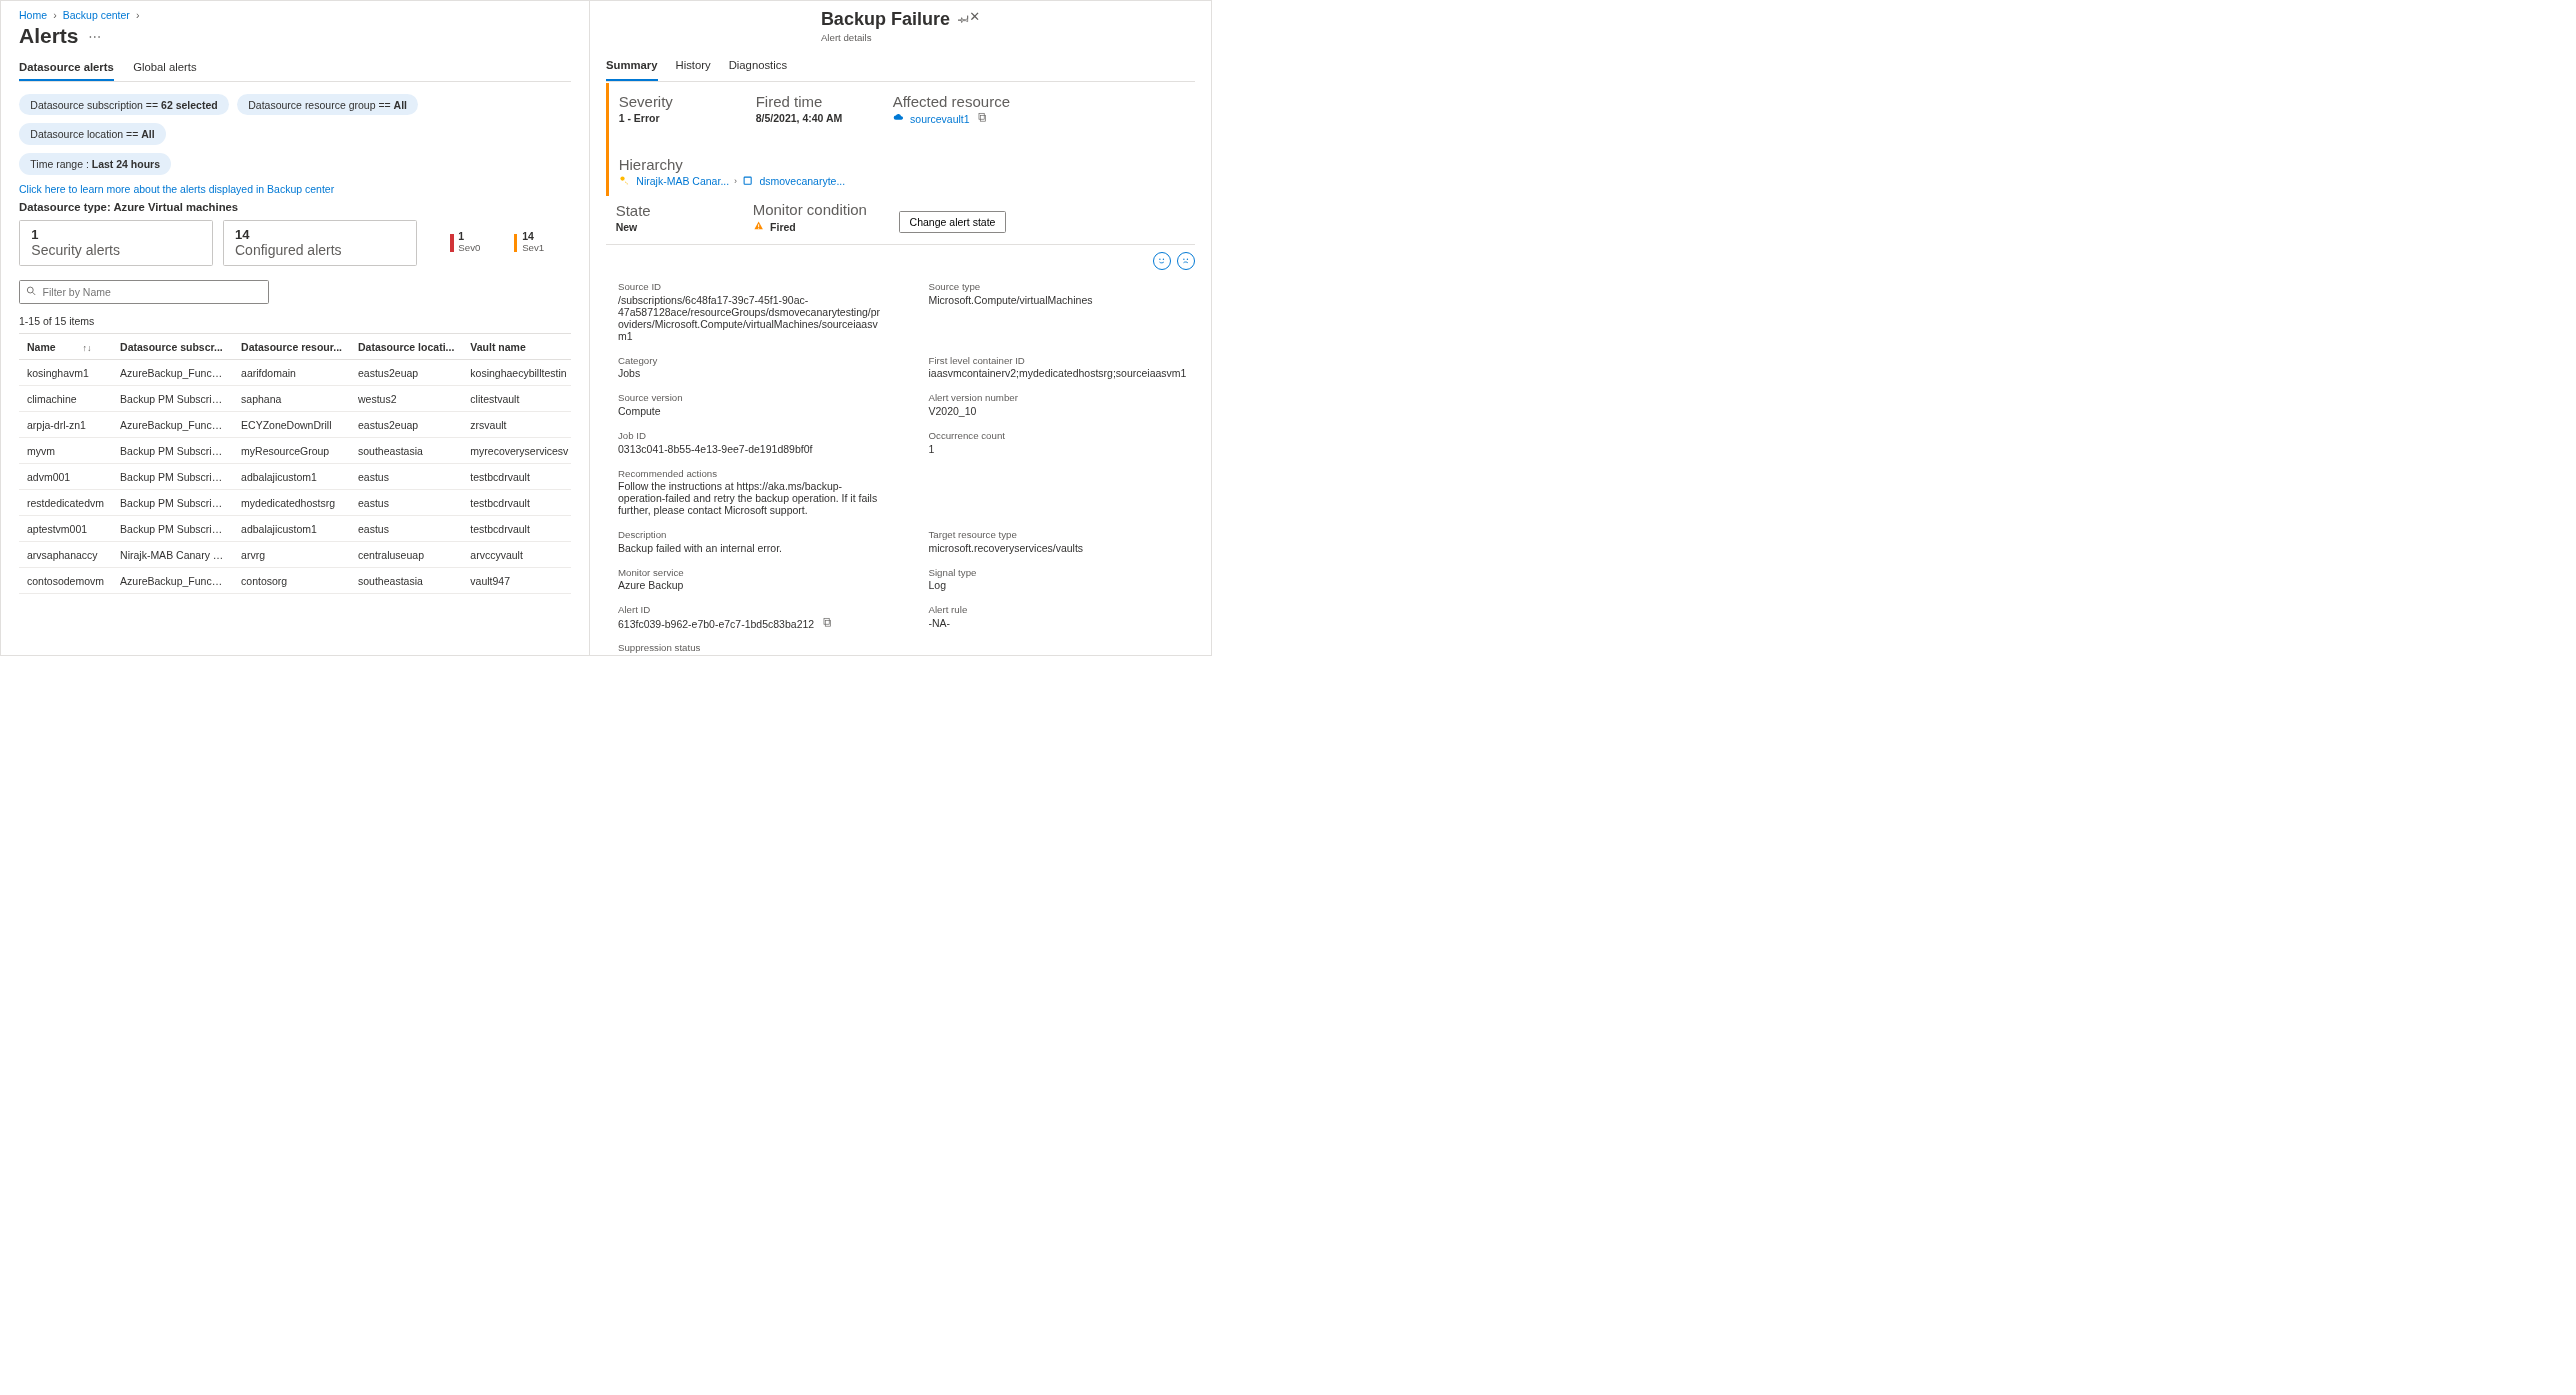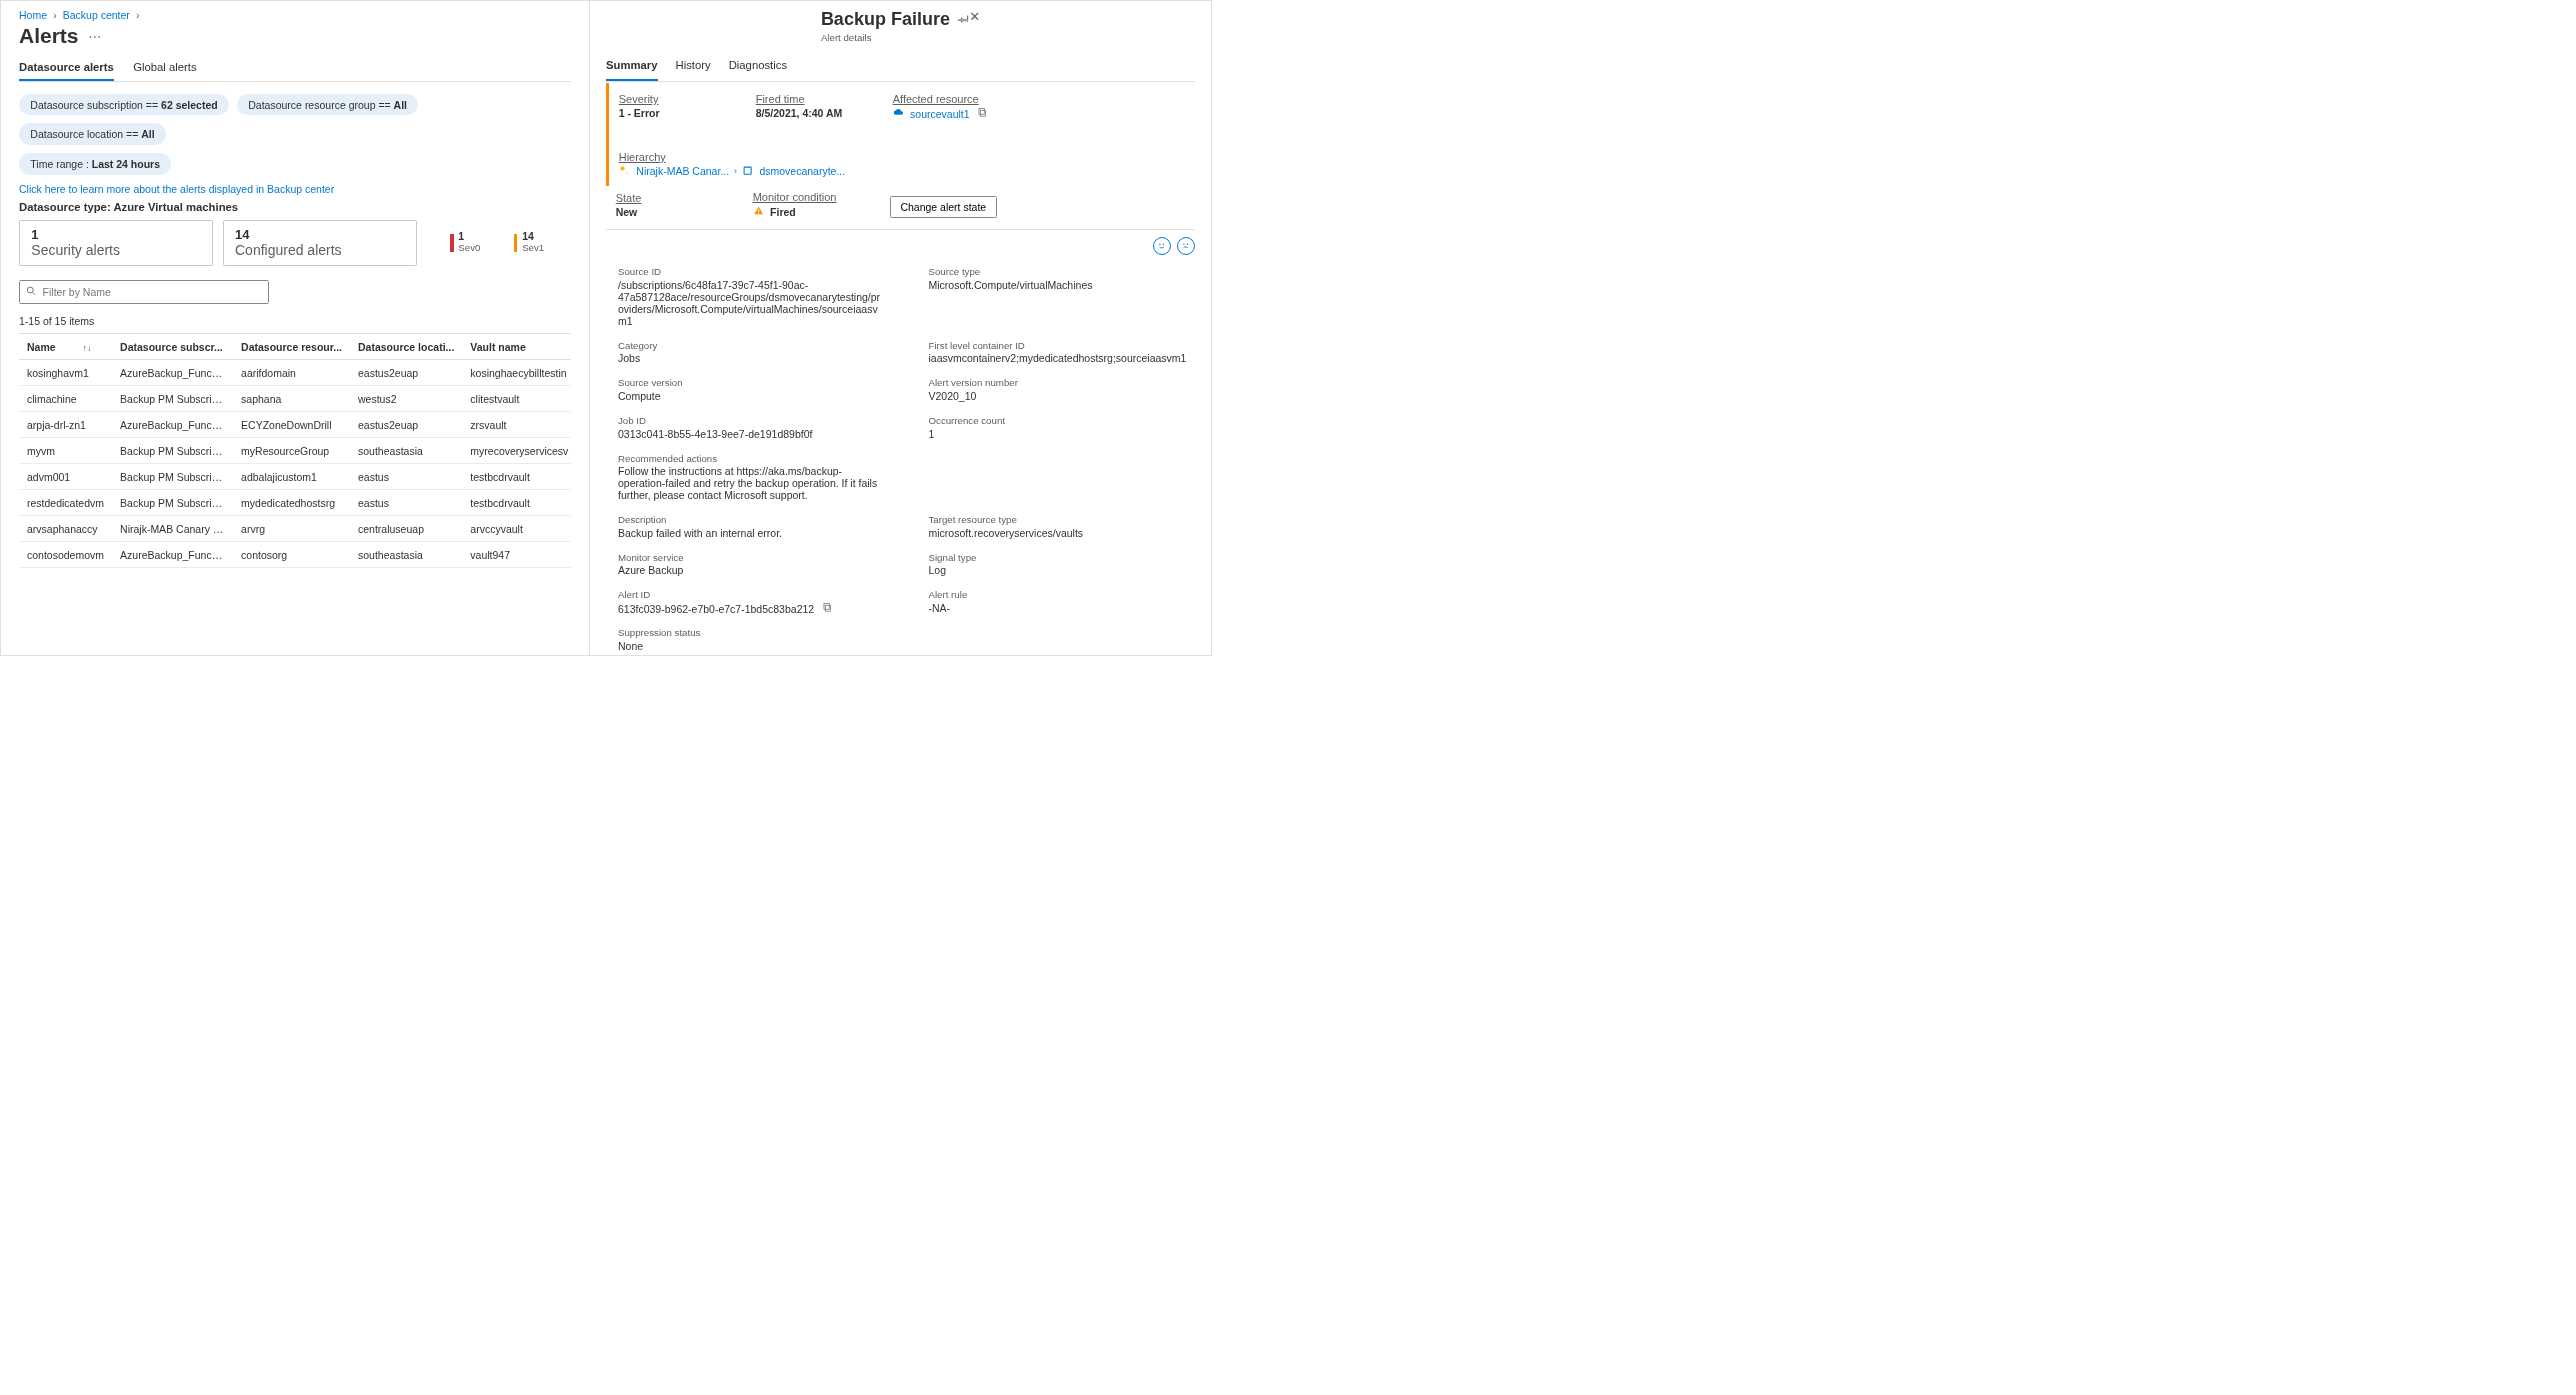--- a/index.html
+++ b/index.html
@@ -74,21 +74,21 @@
 .panel-title-wrap { display:flex; align-items:center; gap:8px;}
 .panel-title { font-size:18px; font-weight:600;}
 .panel-sub { font-size:9.7px; color:#605e5c; margin-bottom: 11.3px; margin-top:1.6px;}
 .close-icon { font-size:13px; color:#605e5c; cursor:pointer;}
 .pin-icon { font-size:11.3px; color:#605e5c; cursor:pointer;}
 .panel-tabs { display:flex; gap:18px; border-bottom:0.8px solid #e1dfdd; margin-bottom:1.6px;}
 .panel-tab { padding:4.8px 0 8px 0; font-size:11.3px; cursor:pointer;}
 .panel-tab.active { font-weight:600; border-bottom:2.4px solid #0078d4; color:#323130;}
 .kv-strip { display:flex; gap:32px; padding:9.7px 0 9.7px 9.7px; border-left:3.2px solid #ff8c00; margin-bottom:4.8px; flex-wrap:wrap;}
 .kv { display:flex; flex-direction:column; gap:1.6px; min-width:105px;}
-.kv .k { font-size:11px; color:#605e5c;text-decoration:underline;}
+.kv .k { font-size:15px; color:#605e5c;}
 .kv .v { font-size:10.5px; font-weight:600;}
 .kv .v.normal { font-weight:400;}
 .kv .link { color:#0078d4; cursor:pointer; font-weight:400;}
 .kv-row2 { display:flex; gap:32px; padding:0 0 11.3px 9.7px; border-bottom:0.8px solid #e1dfdd; align-items:flex-end; flex-wrap:wrap;}
 .btn-outline { border:0.8px solid #8a8886; background:#fff; padding:4px 9.7px; font-size:10.5px; cursor:pointer; border-radius:1.6px;}
 .warn-icon { color:#ff8c00; margin-right:3.2px;}
 .res-icon { display:inline-block; width:11.3px; height:11.3px; vertical-align:-1.6px; margin-right:3.2px;}
 .cloud-icon { color:#0078d4;}
 .key-icon { color:#ffb900;}
 .cube-icon { color:#0078d4;}
@@ -231,20 +231,27 @@
             <td>testbcdrvault</td>
           </tr>
           <tr>
             <td>restdedicatedvm</td>
             <td>Backup PM Subscription</td>
             <td>mydedicatedhostsrg</td>
             <td>eastus</td>
             <td>testbcdrvault</td>
           </tr>
           <tr>
+            <td>aptestvm001</td>
+            <td>Backup PM Subscription</td>
+            <td>adbalajicustom1</td>
+            <td>eastus</td>
+            <td>testbcdrvault</td>
+          </tr>
+          <tr>
             <td>arvsaphanaccy</td>
             <td>Nirajk-MAB Canary Su...</td>
             <td>arvrg</td>
             <td>centraluseuap</td>
             <td>arvccyvault</td>
           </tr>
           <tr>
             <td>contosodemovm</td>
             <td>AzureBackup_Function...</td>
             <td>contosorg</td>

